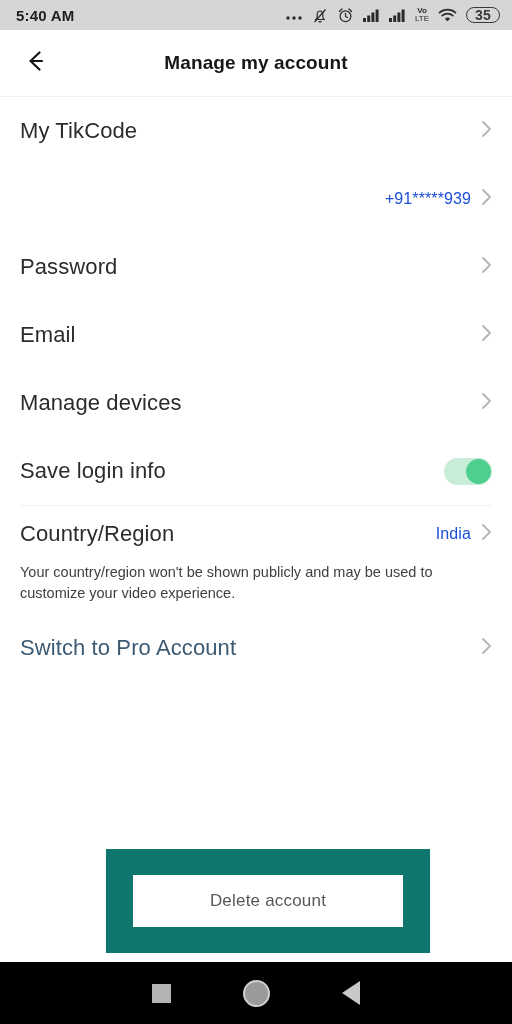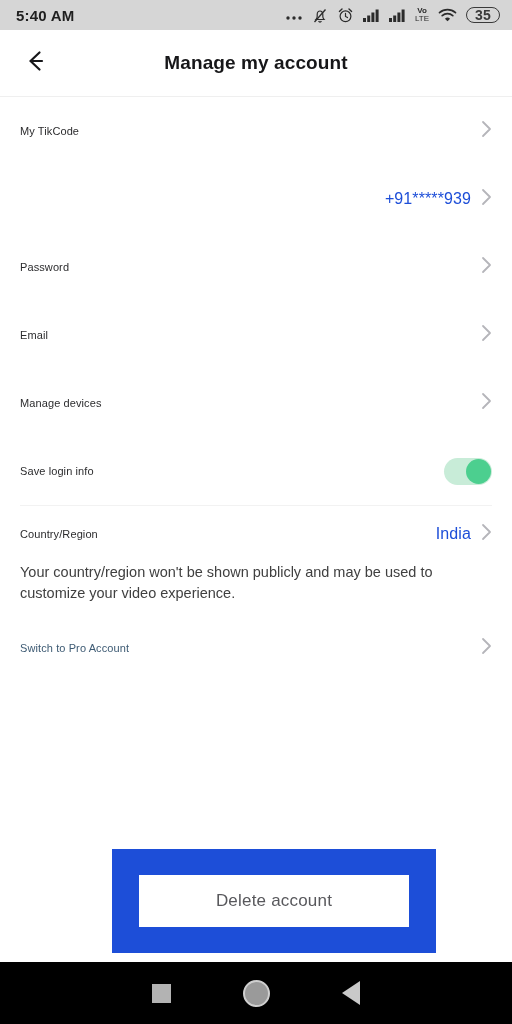--- a/index.html
+++ b/index.html
@@ -53,21 +53,21 @@
   }
 
   
   .list{ padding:0 20px; }
   .row{
     height:68px;
     display:flex; align-items:center;
     cursor:pointer;
   }
   .row-label{
-    font-size:11px; color:#2c2c2e;
+    font-size:22px; color:#2c2c2e;
     letter-spacing:.1px;
   }
   .row-right{
     margin-left:auto;
     display:flex; align-items:center; gap:10px;
   }
   .row-value{ font-size:16px; color:#1d4ed8; letter-spacing:.1px; }
   .chev{ display:block; }
 
   .row.link .row-label{ color:#3d5a73; }
@@ -91,23 +91,23 @@
     height:56px; display:flex; align-items:center; cursor:pointer;
   }
   .country-note{
     font-size:14.5px; color:#404040; line-height:1.45;
     padding-bottom:10px; max-width:470px;
   }
 
   
   .delete-wrap{
     position:absolute;
-    left:112px; top:849px;
+    left:106px; top:849px;
     width:324px; height:104px;
-    background:#1d4ed8;
+    background:#0f766e;
     display:flex; align-items:center; justify-content:center;
   }
   .delete-btn{
     width:270px; height:52px;
     background:#ffffff;
     display:flex; align-items:center; justify-content:center;
     font-size:17px; color:#58585c;
     cursor:pointer;
     letter-spacing:.2px;
   }

